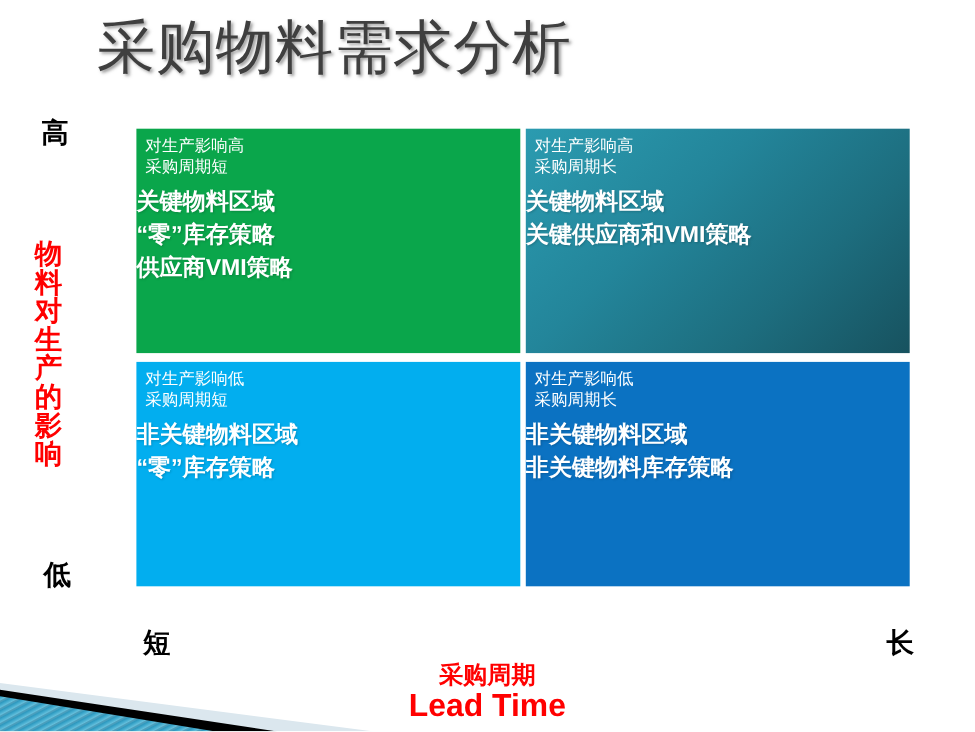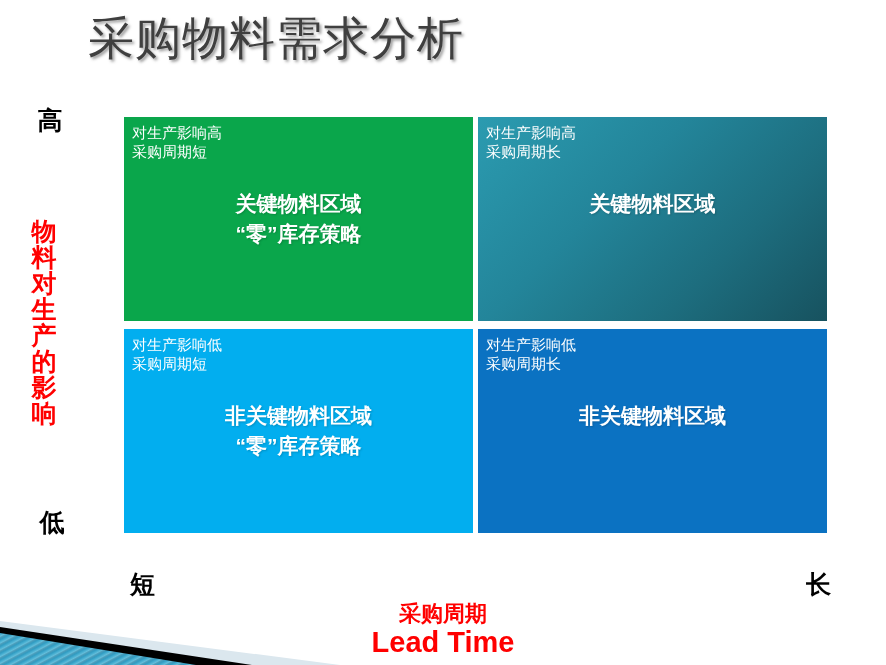--- a/index.html
+++ b/index.html
@@ -13,21 +13,21 @@
     position: relative;
     overflow: hidden;
     font-family: "Liberation Sans", "DejaVu Sans", sans-serif;
   }
 
   
   .slide-title {
     position: absolute;
     left: 88px;
     top: 8px;
-    font-size: 46px;
+    font-size: 53px;
     font-weight: 400;
     color: #3f3f3f;
     letter-spacing: 1px;
     text-shadow: 2px 2px 3px rgba(120,120,120,0.75);
     white-space: nowrap;
   }
 
   
   .matrix {
     position: absolute;
@@ -57,27 +57,25 @@
     line-height: 19px;
     font-weight: 400;
     color: #ffffff;
     white-space: nowrap;
   }
   .quad-center {
     position: absolute;
     left: 0;
     right: 0;
     top: 52px;
-    text-align: center;
     font-size: 21px;
     font-weight: 700;
     line-height: 30px;
     color: #ffffff;
     text-shadow: 1px 1px 2px rgba(0,0,0,0.18);
-    margin-top: 20px;
   }
   .quad-center .ln { display: block; }
 
   
   .axis-high, .axis-low {
     position: absolute;
     font-size: 25px;
     font-weight: 700;
     color: #000000;
     text-align: center;
@@ -162,30 +160,32 @@
 <div class="matrix">
 
   <div class="quad q-tl">
     <div class="quad-corner">
       <span style="display:block">对生产影响高</span>
       <span style="display:block">采购周期短</span>
     </div>
     <div class="quad-center">
       <span class="ln">关键物料区域</span>
       <span class="ln">“零”库存策略</span>
+      <span class="ln">供应商VMI策略</span>
     </div>
   </div>
 
   <div class="quad q-tr">
     <div class="quad-corner">
       <span style="display:block">对生产影响高</span>
       <span style="display:block">采购周期长</span>
     </div>
     <div class="quad-center">
       <span class="ln">关键物料区域</span>
+      <span class="ln">关键供应商和VMI策略</span>
     </div>
   </div>
 
   <div class="quad q-bl">
     <div class="quad-corner">
       <span style="display:block">对生产影响低</span>
       <span style="display:block">采购周期短</span>
     </div>
     <div class="quad-center">
       <span class="ln">非关键物料区域</span>
@@ -193,20 +193,21 @@
     </div>
   </div>
 
   <div class="quad q-br">
     <div class="quad-corner">
       <span style="display:block">对生产影响低</span>
       <span style="display:block">采购周期长</span>
     </div>
     <div class="quad-center">
       <span class="ln">非关键物料区域</span>
+      <span class="ln">非关键物料库存策略</span>
     </div>
   </div>
 
 </div>
 
 <div class="axis-short">短</div>
 <div class="axis-long">长</div>
 <div class="axis-x-title">
   <span class="cn">采购周期</span>
   <span class="en">Lead Time</span>

